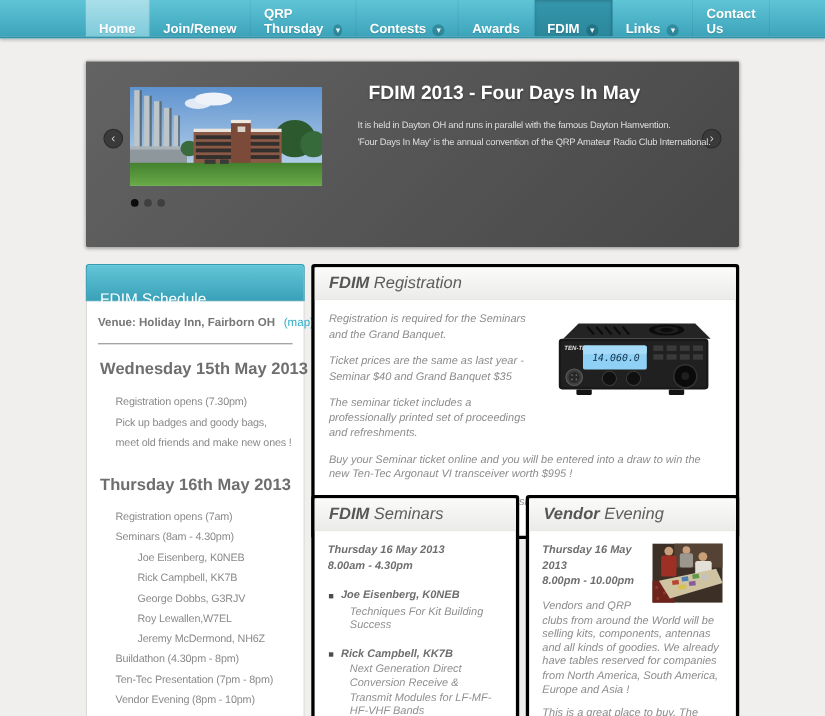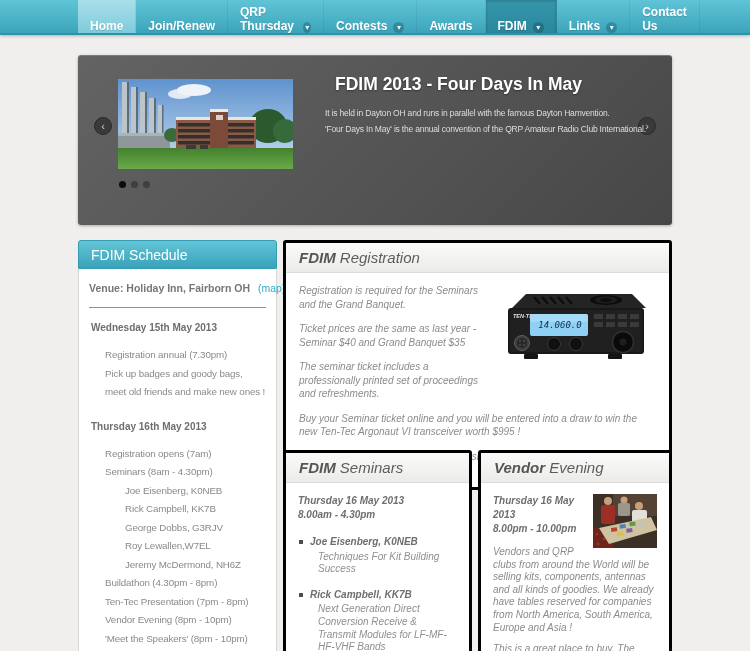--- a/index.html
+++ b/index.html
@@ -68,37 +68,37 @@
   .panel-header {
     background: linear-gradient(#fbfbfa, #ebebe9);
     border-bottom: 1px solid #dcdbd8; border-radius: 3px 3px 0 0;
     padding: 6px 13px; font-size: 15px; color: #565656;
   }
   .panel-header .t-rest { font-weight: normal; color: #5d5d5d; }
 
   
   .sidebar { position: absolute; left: 78px; top: 240px; width: 199px; }
   .sidebar-header {
-    height: 29px; line-height: 29px; padding: 0 12px;
+    height: 29px; line-height: 29px; padding: 16px 12px;
     background: linear-gradient(#63c5d7, #39a2b9);
     border: 1px solid #349cb2; border-radius: 3px 3px 0 0;
     color: #fff; font-size: 14px;
   }
   .sidebar-body {
     background: #fff; border: 1px solid #d8d7d4; border-top: none;
     padding: 13px 10px 20px; height: 430px;
     font-size: 10.5px; color: #8a8a8a;
   }
   .venue { font-size: 10.5px; color: #767676; white-space: nowrap; }
   .venue-label { font-weight: bold; }
   .venue-value { margin-left: 0; font-weight: bold; }
   .map-link { margin-left: 5px; color: #2dadc9; cursor: pointer; text-decoration: none; }
   .divider { border: none; border-top: 1px solid #8f8f8f; margin: 13px 0 14px; }
   .day { margin-bottom: 19px; }
-  .day-date { font-size: 10px; font-weight: bold; color: #6e6e6e; margin: 0 0 13px 2px; white-space: nowrap; }
+  .day-date { font-size: 15px; font-weight: bold; color: #6e6e6e; margin: 0 0 13px 2px; white-space: nowrap; }
   .event { padding-left: 16px; font-size: 9.8px; letter-spacing: -0.15px; line-height: 18.5px; white-space: nowrap; }
   .event.indent2 { padding-left: 36px; }
 
   
   .reg-panel { left: 283px; top: 240px; width: 389px; min-height: 205px; }
   .reg-body { padding: 11px 13px 10px; font-size: 10px; color: #8b8b8b; line-height: 13.5px; }
   .radio-photo { float: right; width: 160px; height: 86px; margin: 0 0 6px 10px; }
   .para { margin-bottom: 11px; }
   .cta { color: #8b8b8b; }
   .cta b { color: #5e5e5e; }
@@ -246,21 +246,21 @@
       <span class="venue-value">Holiday Inn, Fairborn OH</span>
       <a class="map-link">(map)</a>
     </div>
     <hr class="divider">
     <div class="days">
 
         <div class="day">
           <div class="day-date">Wednesday 15th May 2013</div>
           <div class="events">
 
-              <div class="event">Registration annual (7.30pm)</div>
+              <div class="event">Registration opens (7.30pm)</div>
 
               <div class="event">Pick up badges and goody bags,</div>
 
               <div class="event">meet old friends and make new ones !</div>
             </div>
         </div>
 
         <div class="day">
           <div class="day-date">Thursday 16th May 2013</div>
           <div class="events">

